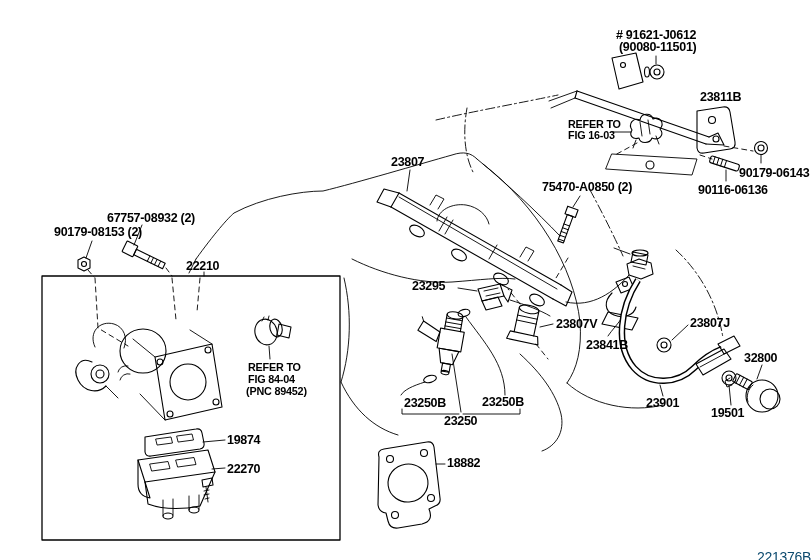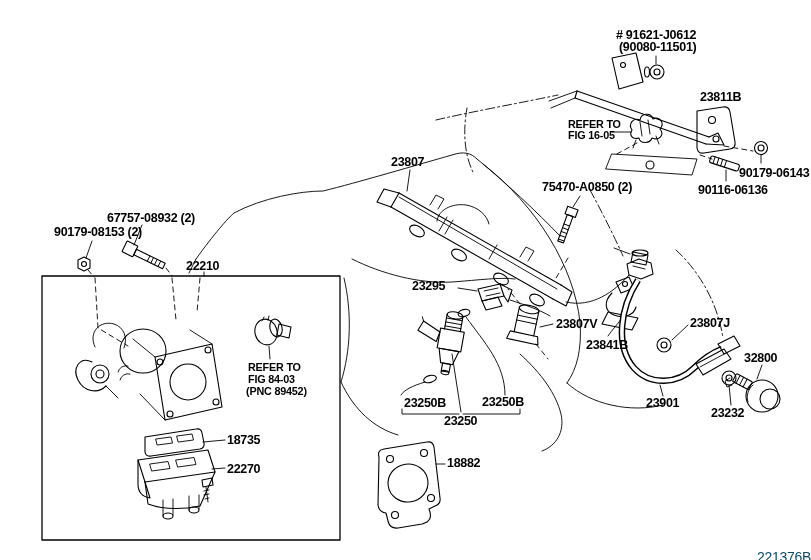--- a/index.html
+++ b/index.html
@@ -268,39 +268,39 @@
     <circle cx="431" cy="486" r="3.5"></circle>
     <circle cx="395" cy="503" r="3.5"></circle>
     <path class="thin" d="M436,452 L445,452"></path>
   </g>
 </svg>
 
 <div class="lbl" style="left:616px;top:17px"># 91621-J0612</div>
 <div class="lbl" style="left:619px;top:29px">(90080-11501)</div>
 <div class="lbl" style="left:700px;top:79px">23811B</div>
 <div class="lbl small" style="left:568px;top:107px">REFER TO</div>
-<div class="lbl small" style="left:568px;top:118px">FIG 16-05</div>
+<div class="lbl small" style="left:568px;top:118px">FIG 16-03</div>
 <div class="lbl" style="left:739px;top:155px">90179-06143</div>
 <div class="lbl" style="left:698px;top:172px">90116-06136</div>
 <div class="lbl" style="left:391px;top:144px">23807</div>
 <div class="lbl" style="left:542px;top:169px">75470-A0850 (2)</div>
 <div class="lbl" style="left:107px;top:200px">67757-08932 (2)</div>
 <div class="lbl" style="left:54px;top:214px">90179-08153 (2)</div>
 <div class="lbl" style="left:186px;top:248px">22210</div>
 <div class="lbl" style="left:412px;top:268px">23295</div>
 <div class="lbl" style="left:556px;top:306px">23807V</div>
 <div class="lbl" style="left:586px;top:327px">23841B</div>
 <div class="lbl" style="left:690px;top:305px">23807J</div>
 <div class="lbl" style="left:744px;top:340px">32800</div>
-<div class="lbl" style="left:711px;top:395px">23232</div>
+<div class="lbl" style="left:711px;top:395px">19501</div>
 <div class="lbl" style="left:646px;top:385px">23901</div>
 <div class="lbl small" style="left:248px;top:350px">REFER TO</div>
-<div class="lbl small" style="left:248px;top:362px">FIG 84-03</div>
+<div class="lbl small" style="left:248px;top:362px">FIG 84-04</div>
 <div class="lbl small" style="left:246px;top:374px">(PNC 89452)</div>
-<div class="lbl" style="left:227px;top:422px">18735</div>
+<div class="lbl" style="left:227px;top:422px">19874</div>
 <div class="lbl" style="left:227px;top:451px">22270</div>
 <div class="lbl" style="left:404px;top:385px">23250B</div>
 <div class="lbl" style="left:482px;top:384px">23250B</div>
 <div class="lbl" style="left:444px;top:403px">23250</div>
 <div class="lbl" style="left:447px;top:445px">18882</div>
 
 <div class="figcode" style="left:757px;top:538px">221376B</div>
 
 </div>
 

